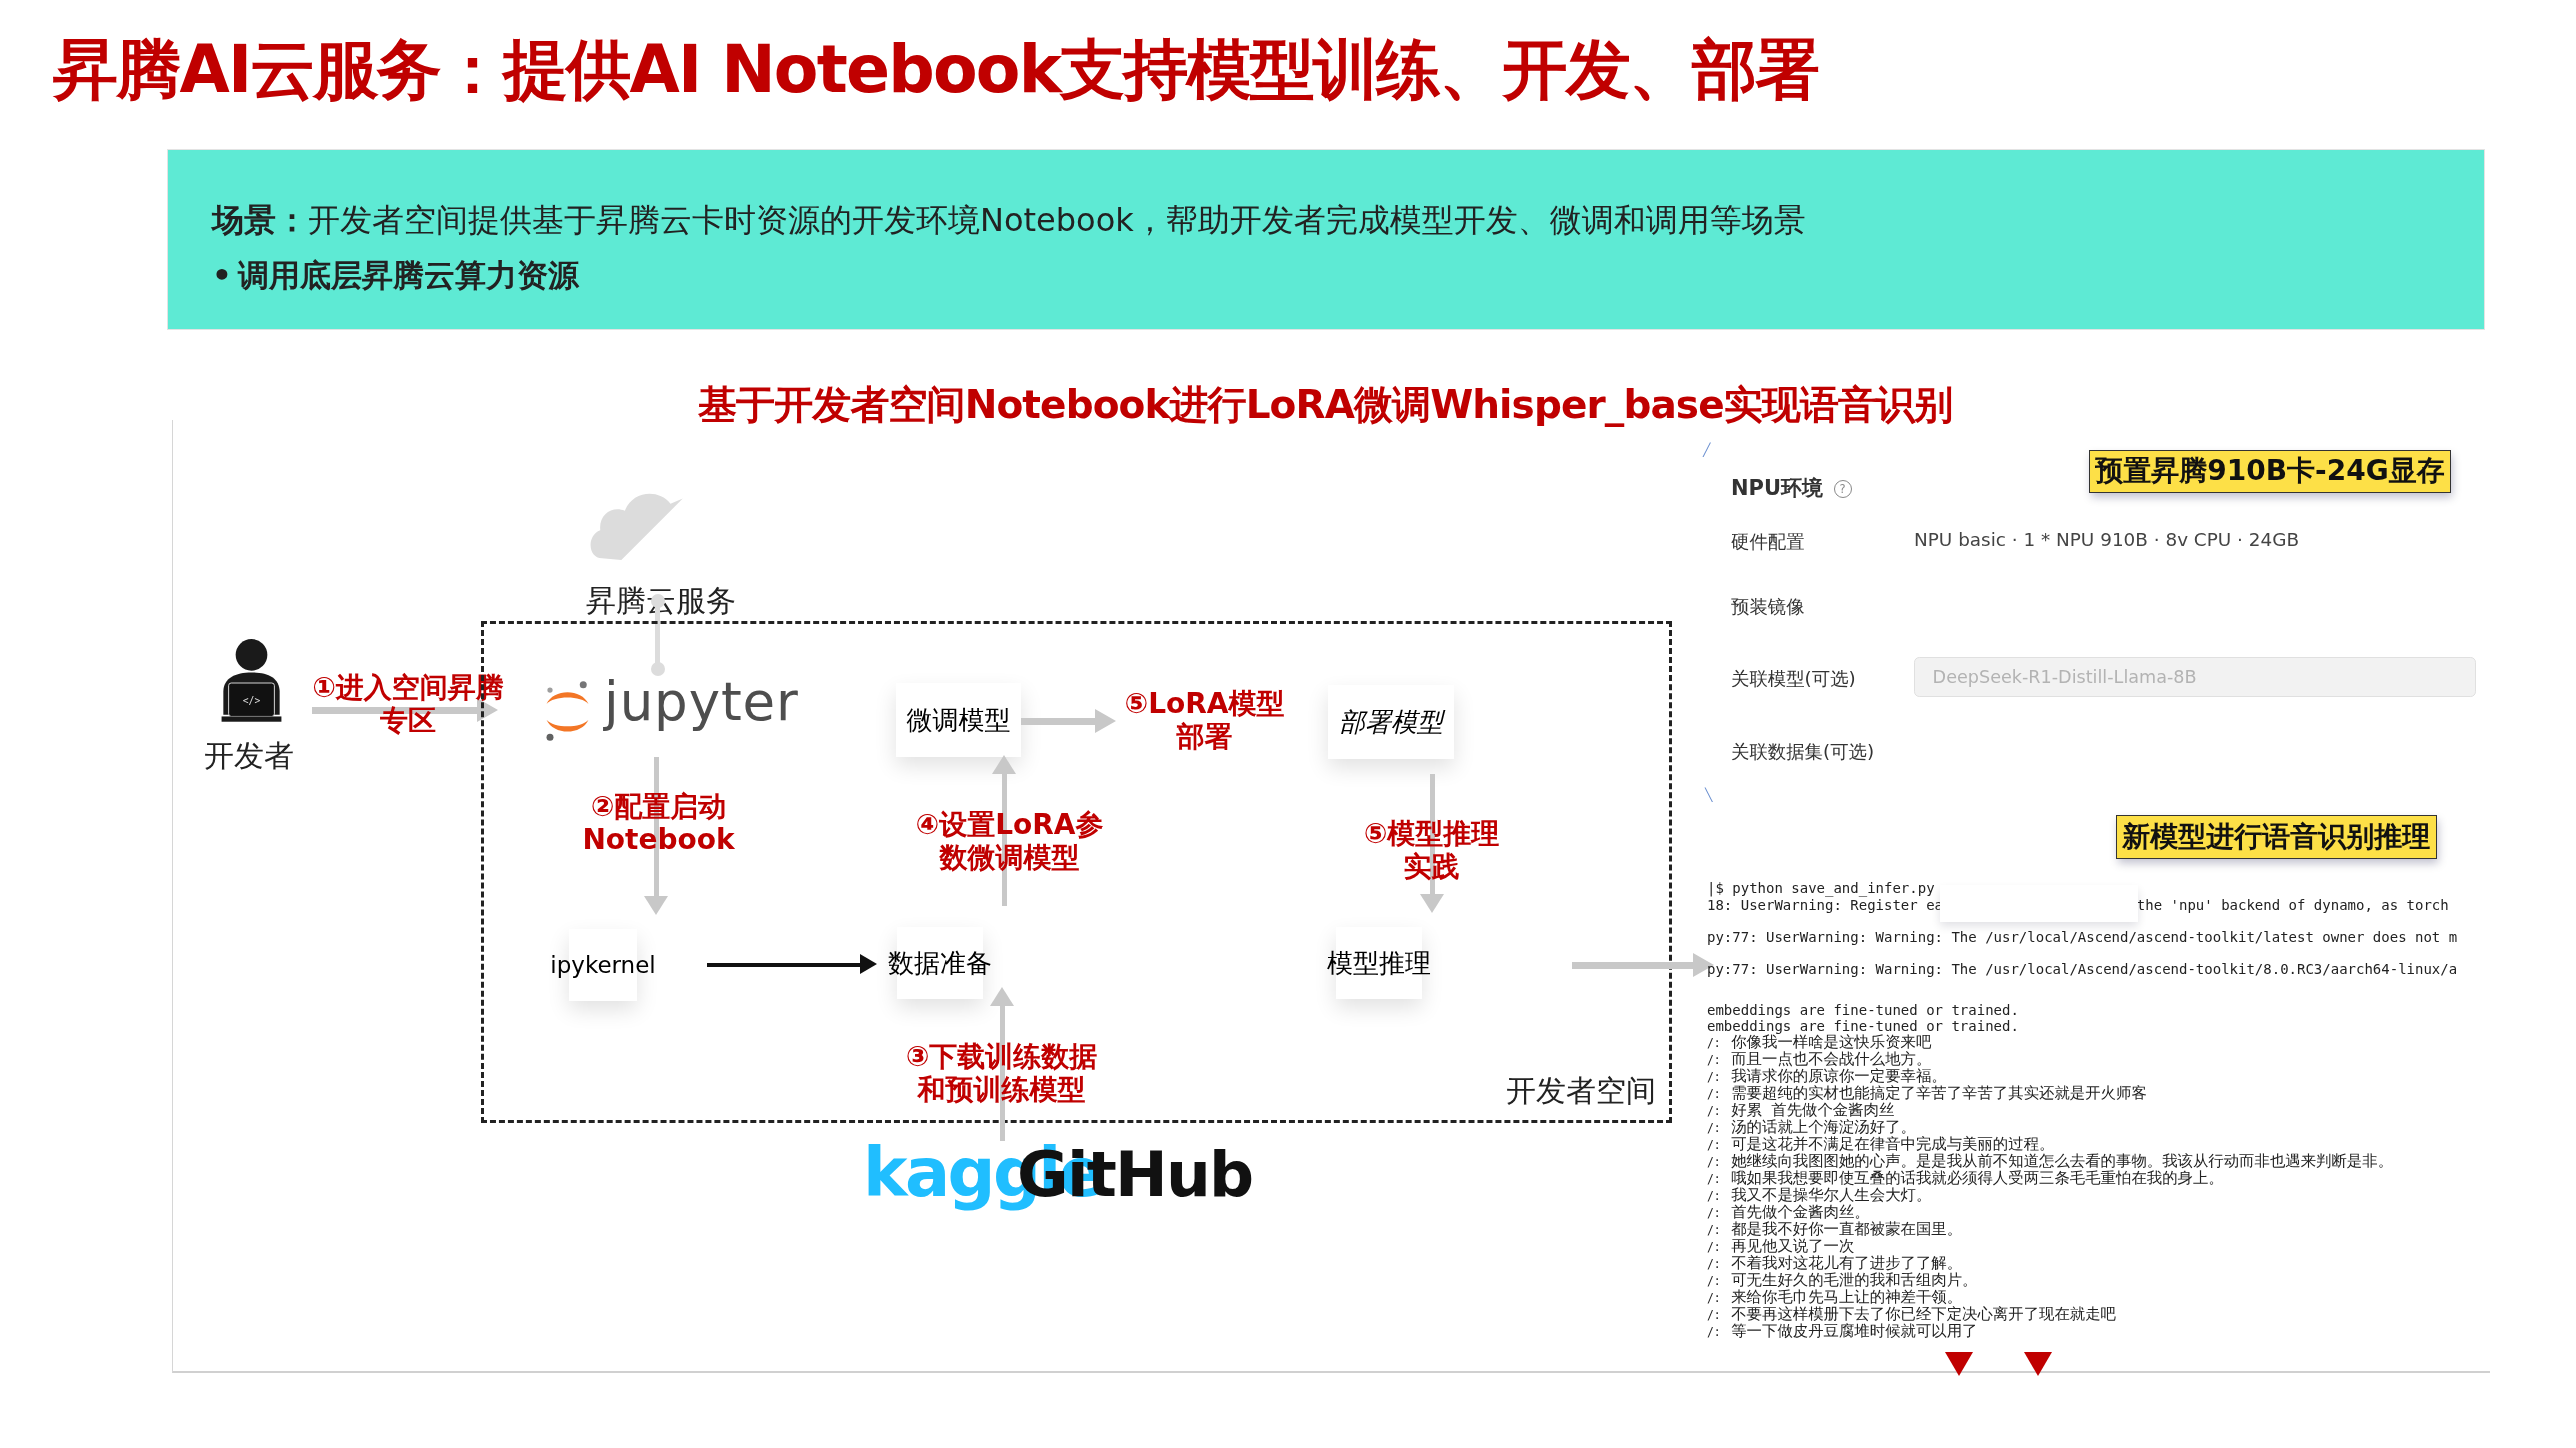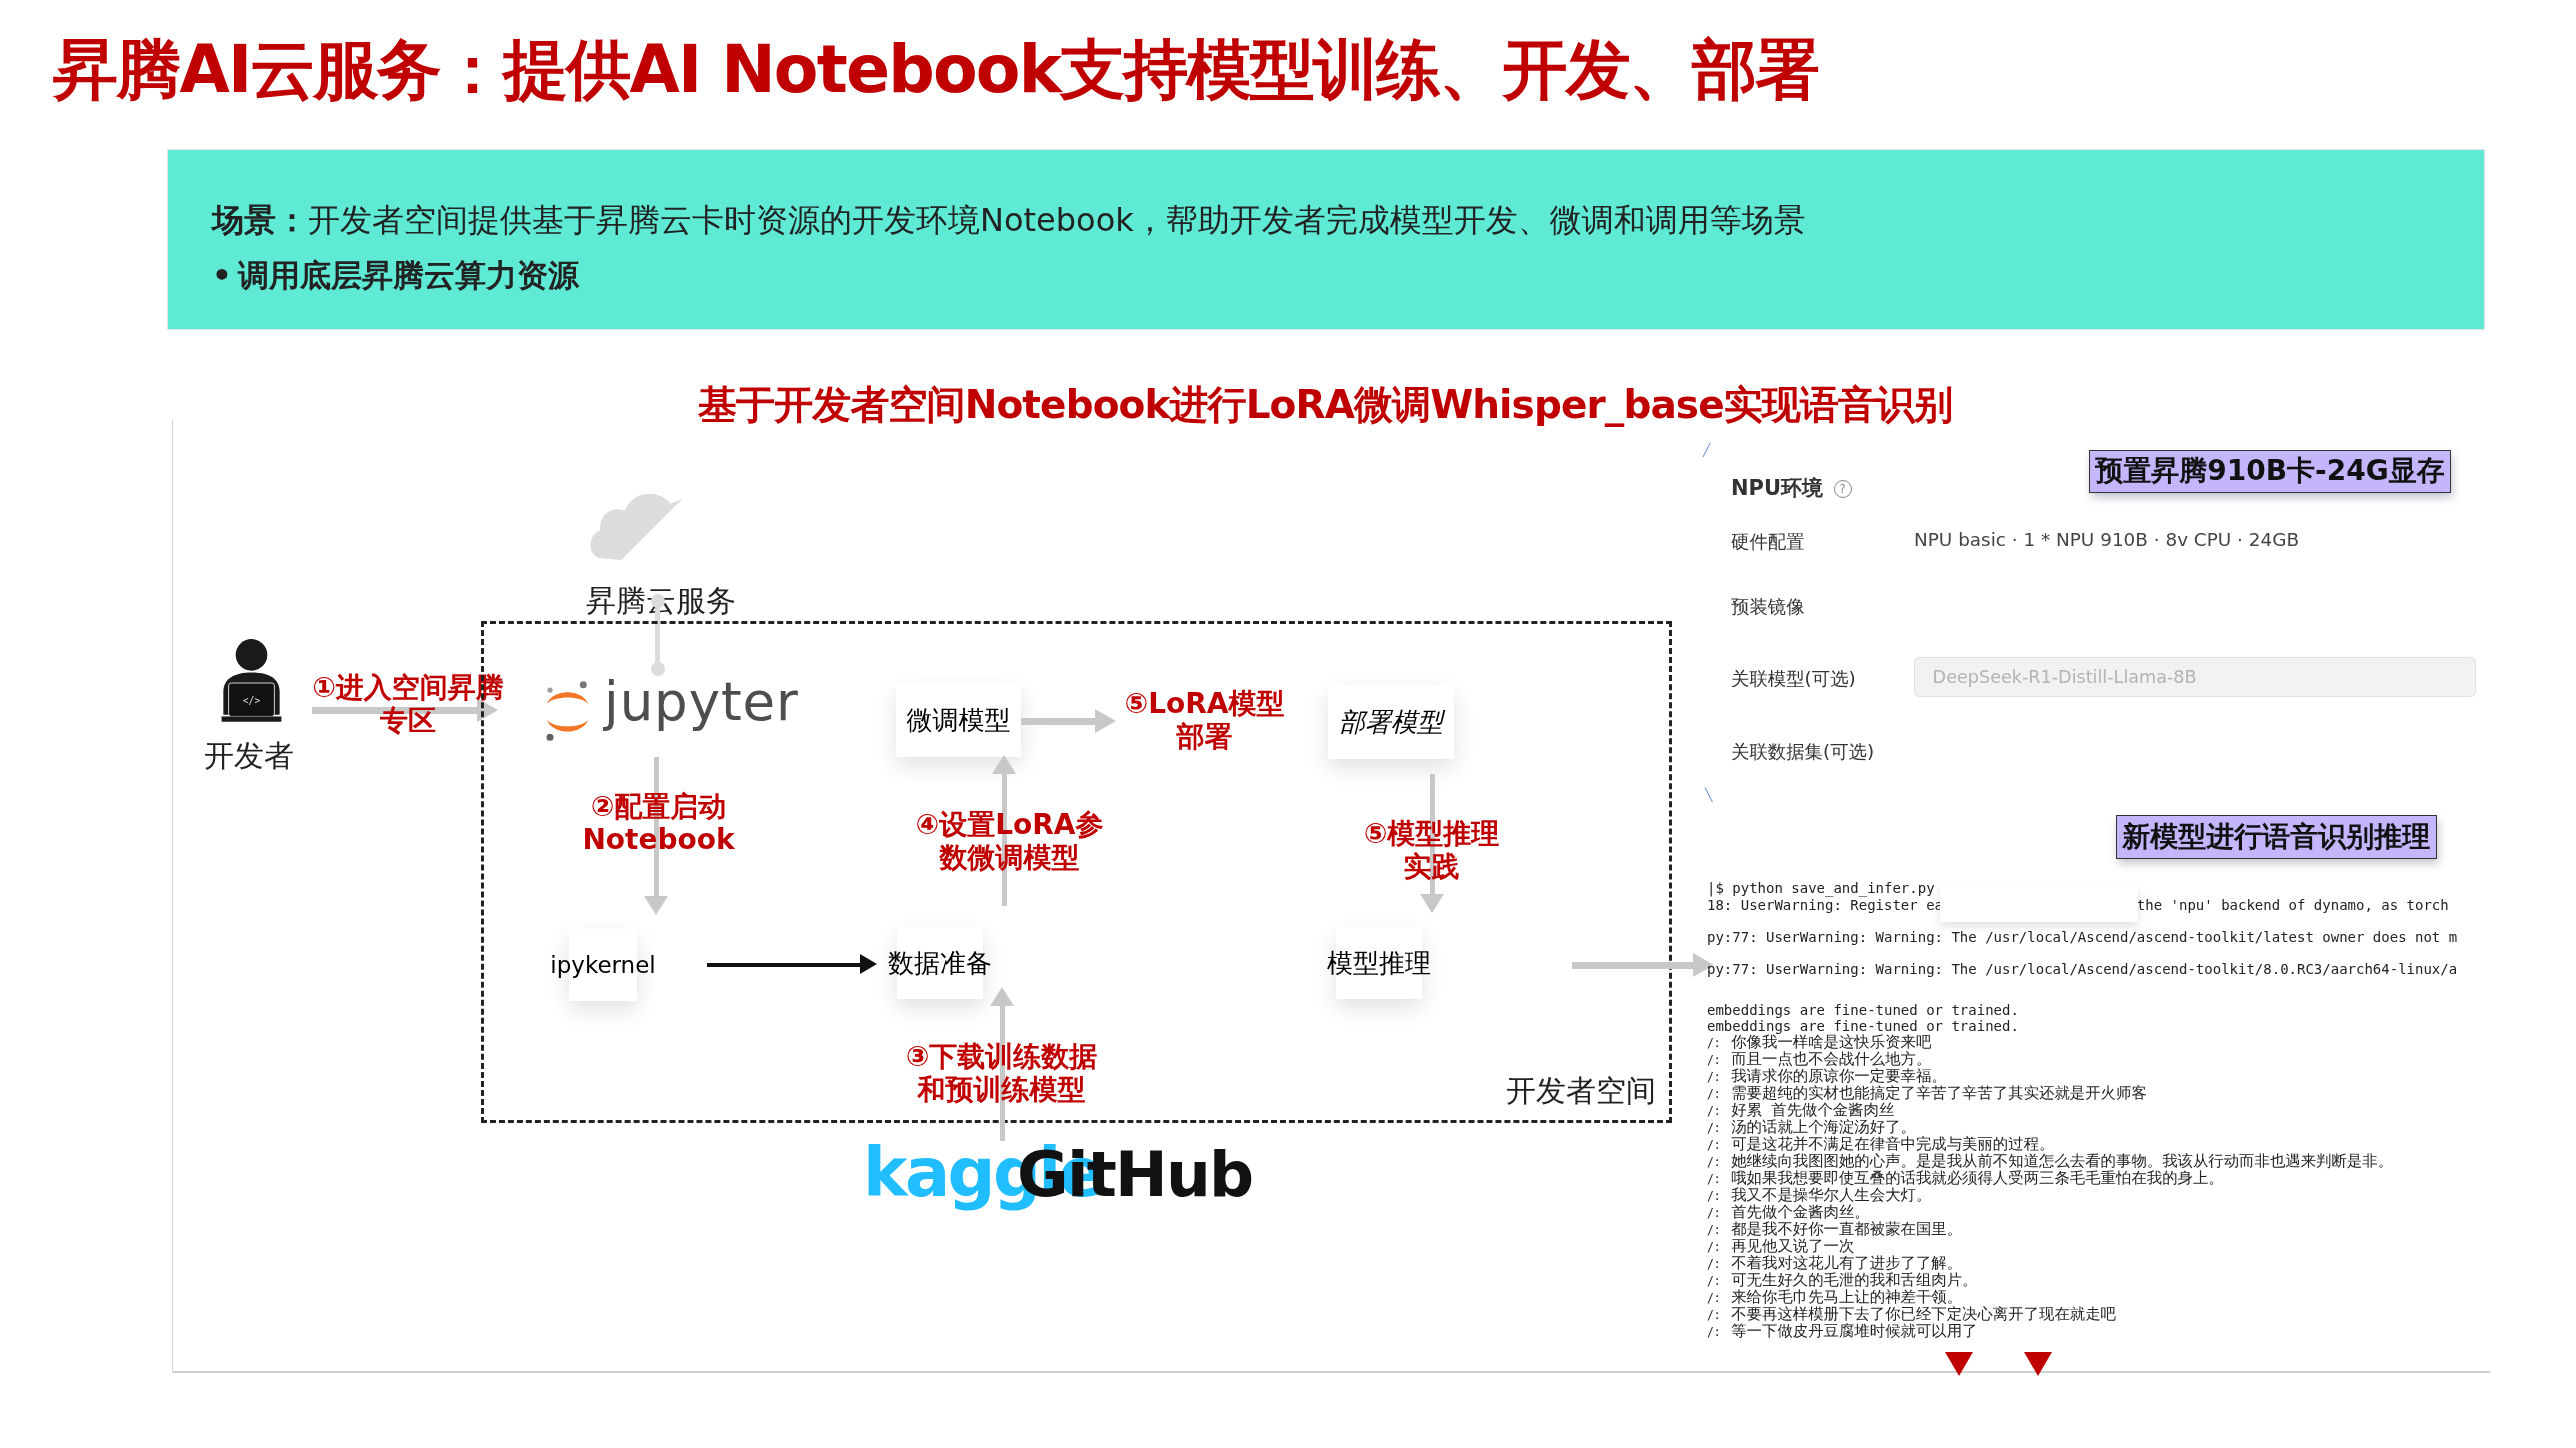--- a/index.html
+++ b/index.html
@@ -35,21 +35,21 @@
   .arrow-black { position:absolute; height:4.4px; background:#111; }
   .arrow-black::after { content:""; position:absolute; right:-16px; top:-8.8px; border-left:17.6px solid #111;
                     border-top:10.5px solid transparent; border-bottom:10.5px solid transparent; }
   .jupyter-word { position:absolute; font-size:53px; color:#4e4e4e; letter-spacing:0.9px; }
   .kaggle { position:absolute; font-size:67px; color:#20beff; font-weight:bold; letter-spacing:-2.6px;margin-left:32px; }
   .github { position:absolute; font-size:63px; color:#111; font-weight:bold; letter-spacing:-1.8px; }
   .panel { left:1703px; top:439px; width:773px; }
   .npu-title { position:absolute; left:28px; top:35px; font-size:21px; font-weight:bold; color:#333; white-space:nowrap; }
   .help-icon { display:inline-block; width:16px; height:16px; border:1.3px solid #888; border-radius:50%; font-size:11.4px;
                line-height:16px; text-align:center; color:#888; margin-left:10.5px; font-weight:normal; vertical-align:middle; }
-  .badge-box { position:absolute; background:#c4b5fd; border:1.8px solid #333; font-weight:bold; color:#111; white-space:nowrap;
+  .badge-box { position:absolute; background:#fde047; border:1.8px solid #333; font-weight:bold; color:#111; white-space:nowrap;
                box-shadow:1.8px 5.3px 8.8px rgba(0,0,60,0.25); padding:1.8px 5.3px; }
   .form-label { position:absolute; left:28px; font-size:18.4px; color:#333; white-space:nowrap; }
   .form-value { position:absolute; left:211px; font-size:18.4px; color:#444; white-space:nowrap; }
   .form-input { position:absolute; left:211px; width:562px; height:40px; background:#f2f2f2; border:0.9px solid #e0e0e0;
                 border-radius:5.3px; box-sizing:border-box; font-size:17.6px; color:#b3b3b3; padding-left:17.6px; line-height:39px; white-space:nowrap; overflow:hidden; }
   .terminal { position:absolute; left:1707px; top:880px; width:773px; font-family:"DejaVu Sans Mono","Liberation Mono",monospace; color:#222; }
   .term-line { font-size:14px; line-height:16.7px; white-space:nowrap; overflow:hidden; }
   .term-out { font-size:15.4px; line-height:16px; white-space:nowrap; }
   .marker { position:absolute; width:0; height:0; border-left:14px solid transparent; border-right:14px solid transparent; border-top:24.6px solid #c00000; border-radius:0 0 10.5px 10.5px; }
 </style>

